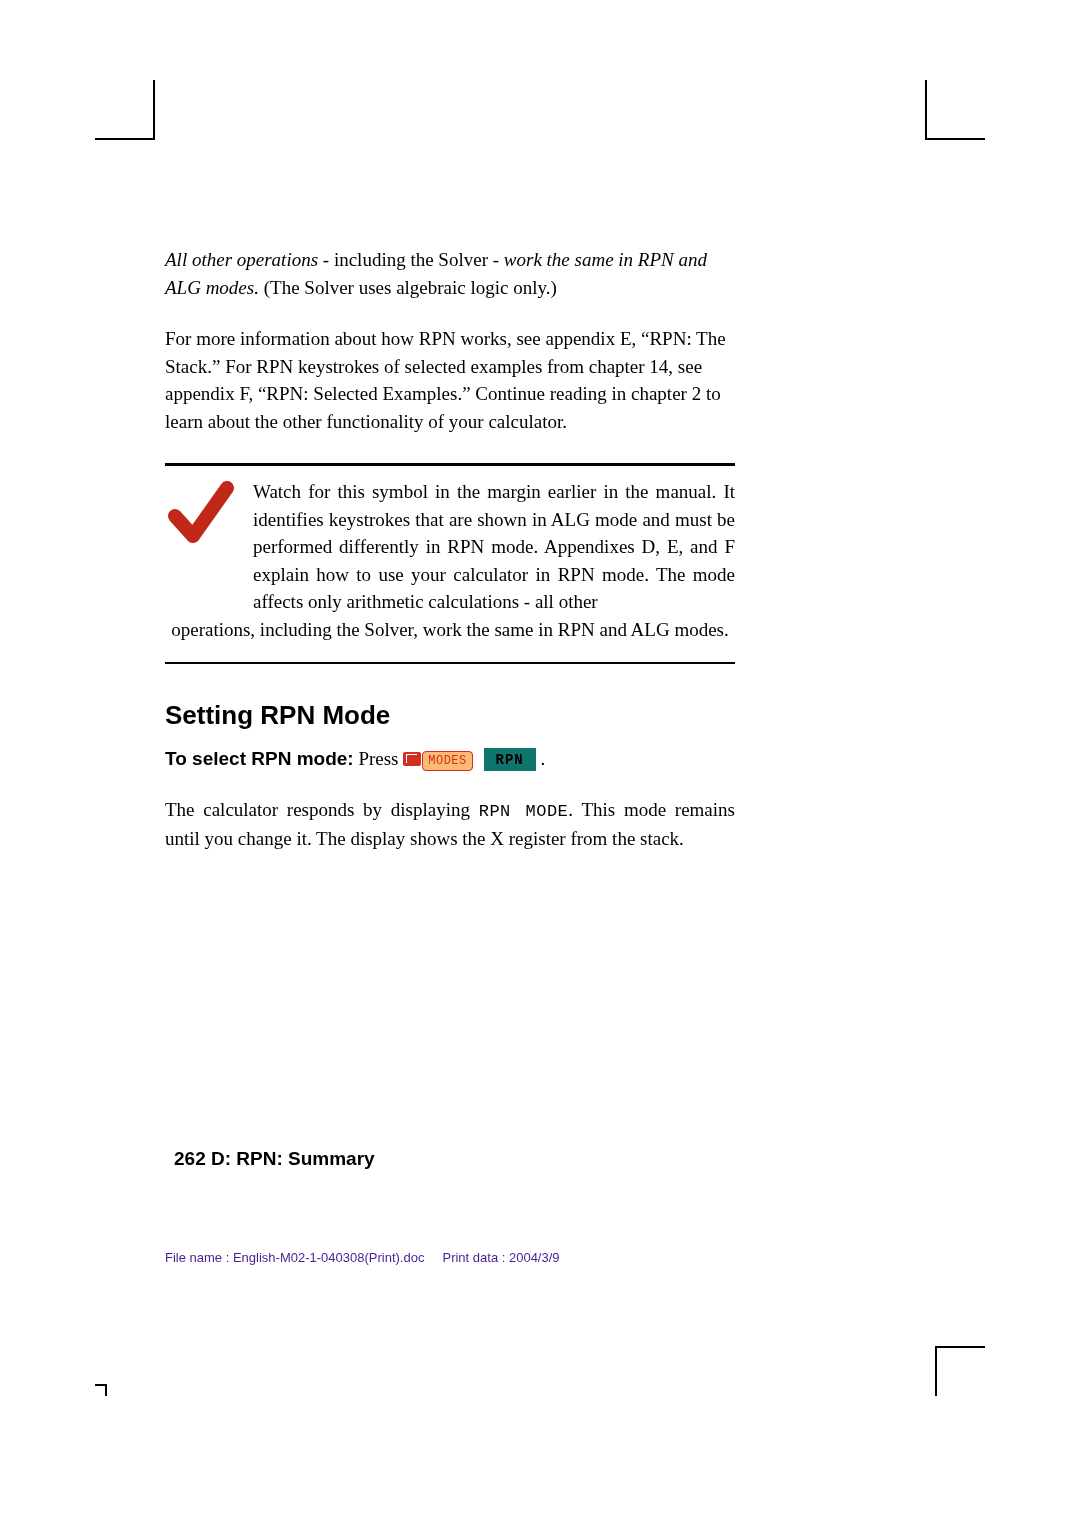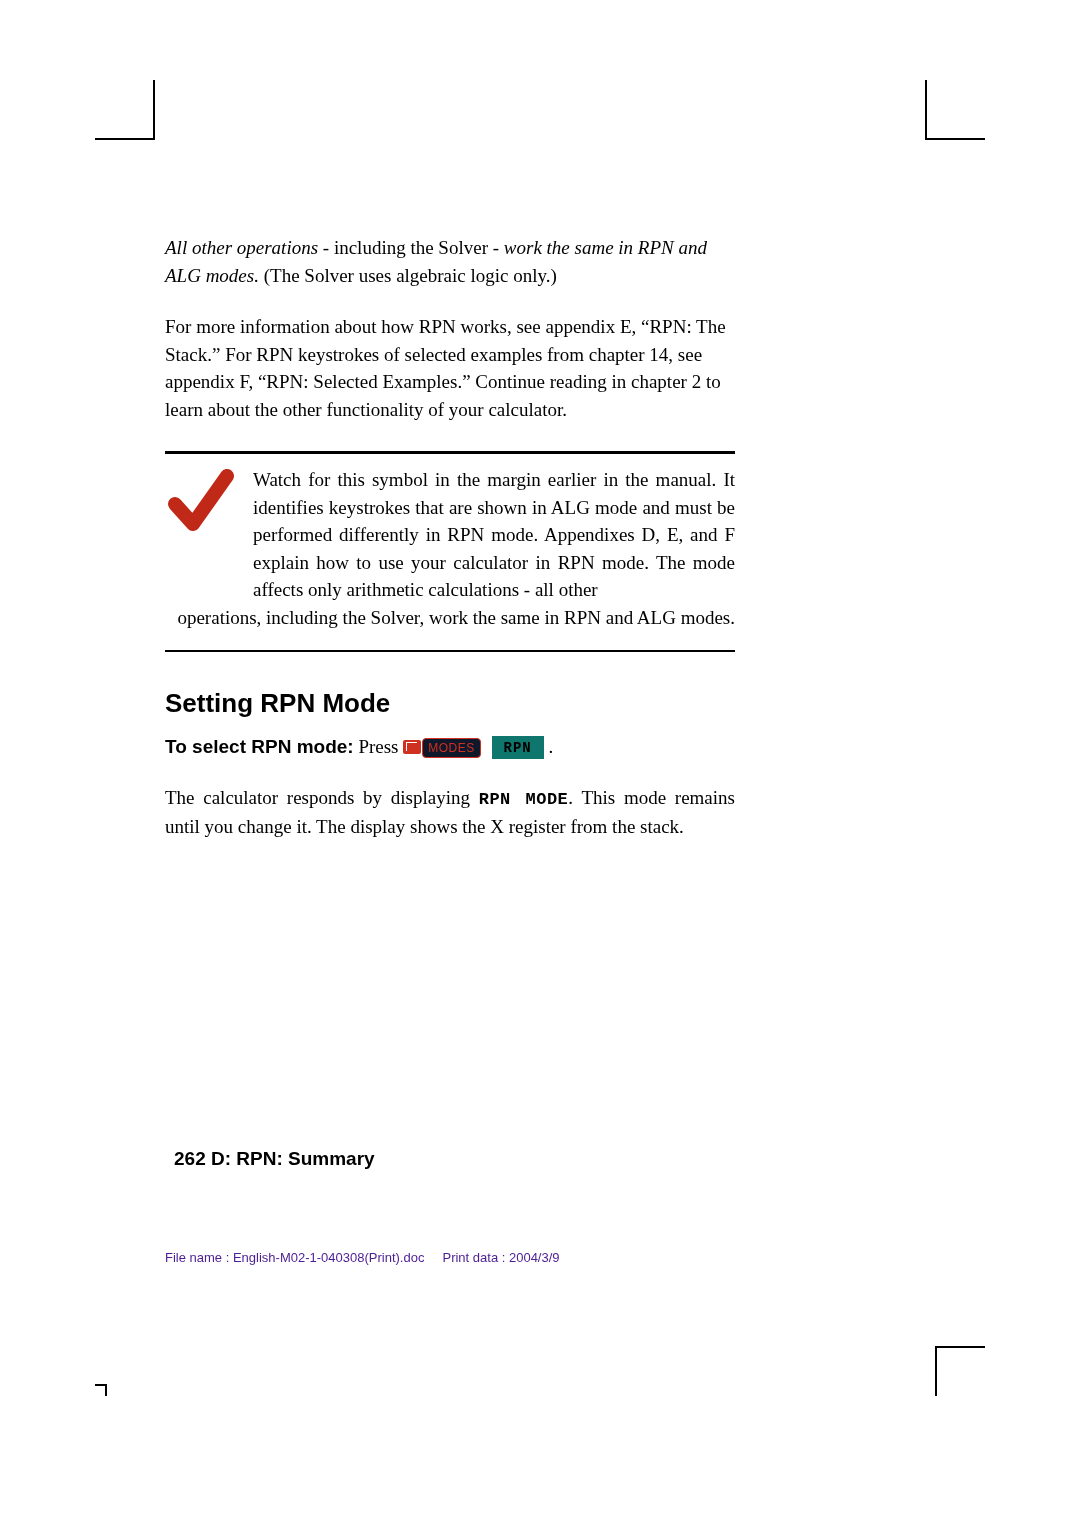--- a/index.html
+++ b/index.html
@@ -15,21 +15,21 @@
     width: 60px;
     height: 60px;
   }
   .crop-tl { top: 80px; left: 95px; border-right: 2px solid #000; border-bottom: 2px solid #000; }
   .crop-tr { top: 80px; right: 95px; border-left: 2px solid #000; border-bottom: 2px solid #000; }
   .crop-br { bottom: 130px; right: 95px; border-left: 2px solid #000; border-top: 2px solid #000; width: 50px; height: 50px; }
   .crop-bl2 { position:absolute; bottom: 130px; left: 95px; border-right: 2px solid #000; border-top: 2px solid #000; width: 12px; height: 12px;}
   .page {
     position: absolute;
     left: 165px;
-    top: 234px;
+    top: 246px;
     width: 570px;
   }
   .para {
     font-size: 19px;
     line-height: 1.45;
     color: #000;
     margin-bottom: 24px;
     text-align: left;
   }
   .justify { text-align: justify; }
@@ -47,21 +47,21 @@
     margin-bottom: 4px;
   }
   .note-para {
     font-size: 19px;
     line-height: 1.45;
     text-align: justify;
   }
   .note-rest {
     font-size: 19px;
     line-height: 1.45;
-    text-align: right;
+    text-align: center;
     clear: none;
   }
   .h2 {
     font-family: Arial, Helvetica, sans-serif;
     font-weight: bold;
     font-size: 26px;
     margin: 36px 0 14px 0;
   }
   .bold-sans {
     font-family: Arial, Helvetica, sans-serif;
@@ -86,41 +86,41 @@
     border: 1.5px solid #fff;
     border-bottom: none;
     border-right: none;
     background: #d03020;
   }
   .key-modes {
     display: inline-block;
     border: 1.5px solid #d03020;
     border-radius: 4px;
     color: #d03020;
-    font-family: Liberation Sans, sans-serif;
+    font-family: Liberation Mono, monospace;
     font-size: 12px;
     letter-spacing: 0.5px;
     padding: 1px 5px 0px 5px;
     vertical-align: 1px;
-    background: #0f172a;
+    background: #fdba74;
   }
   .key-menu {
     display: inline-block;
     background: #0f766e;
     font-family: 'Courier New', monospace;
     font-size: 14px;
     font-weight: bold;
     letter-spacing: 1px;
     padding: 2px 12px 1px 12px;
     vertical-align: 1px;
     margin-left: 6px;
   }
   .calc-font {
     font-family: 'Courier New', monospace;
-    font-weight: bold;
+    font-weight: normal;
     letter-spacing: 0.5px;
     font-size: 17px;
   }
   .footer-line {
     position: absolute;
     left: 174px;
     top: 1148px;
     width: 570px;
     font-family: Arial, Helvetica, sans-serif;
     font-weight: bold;

